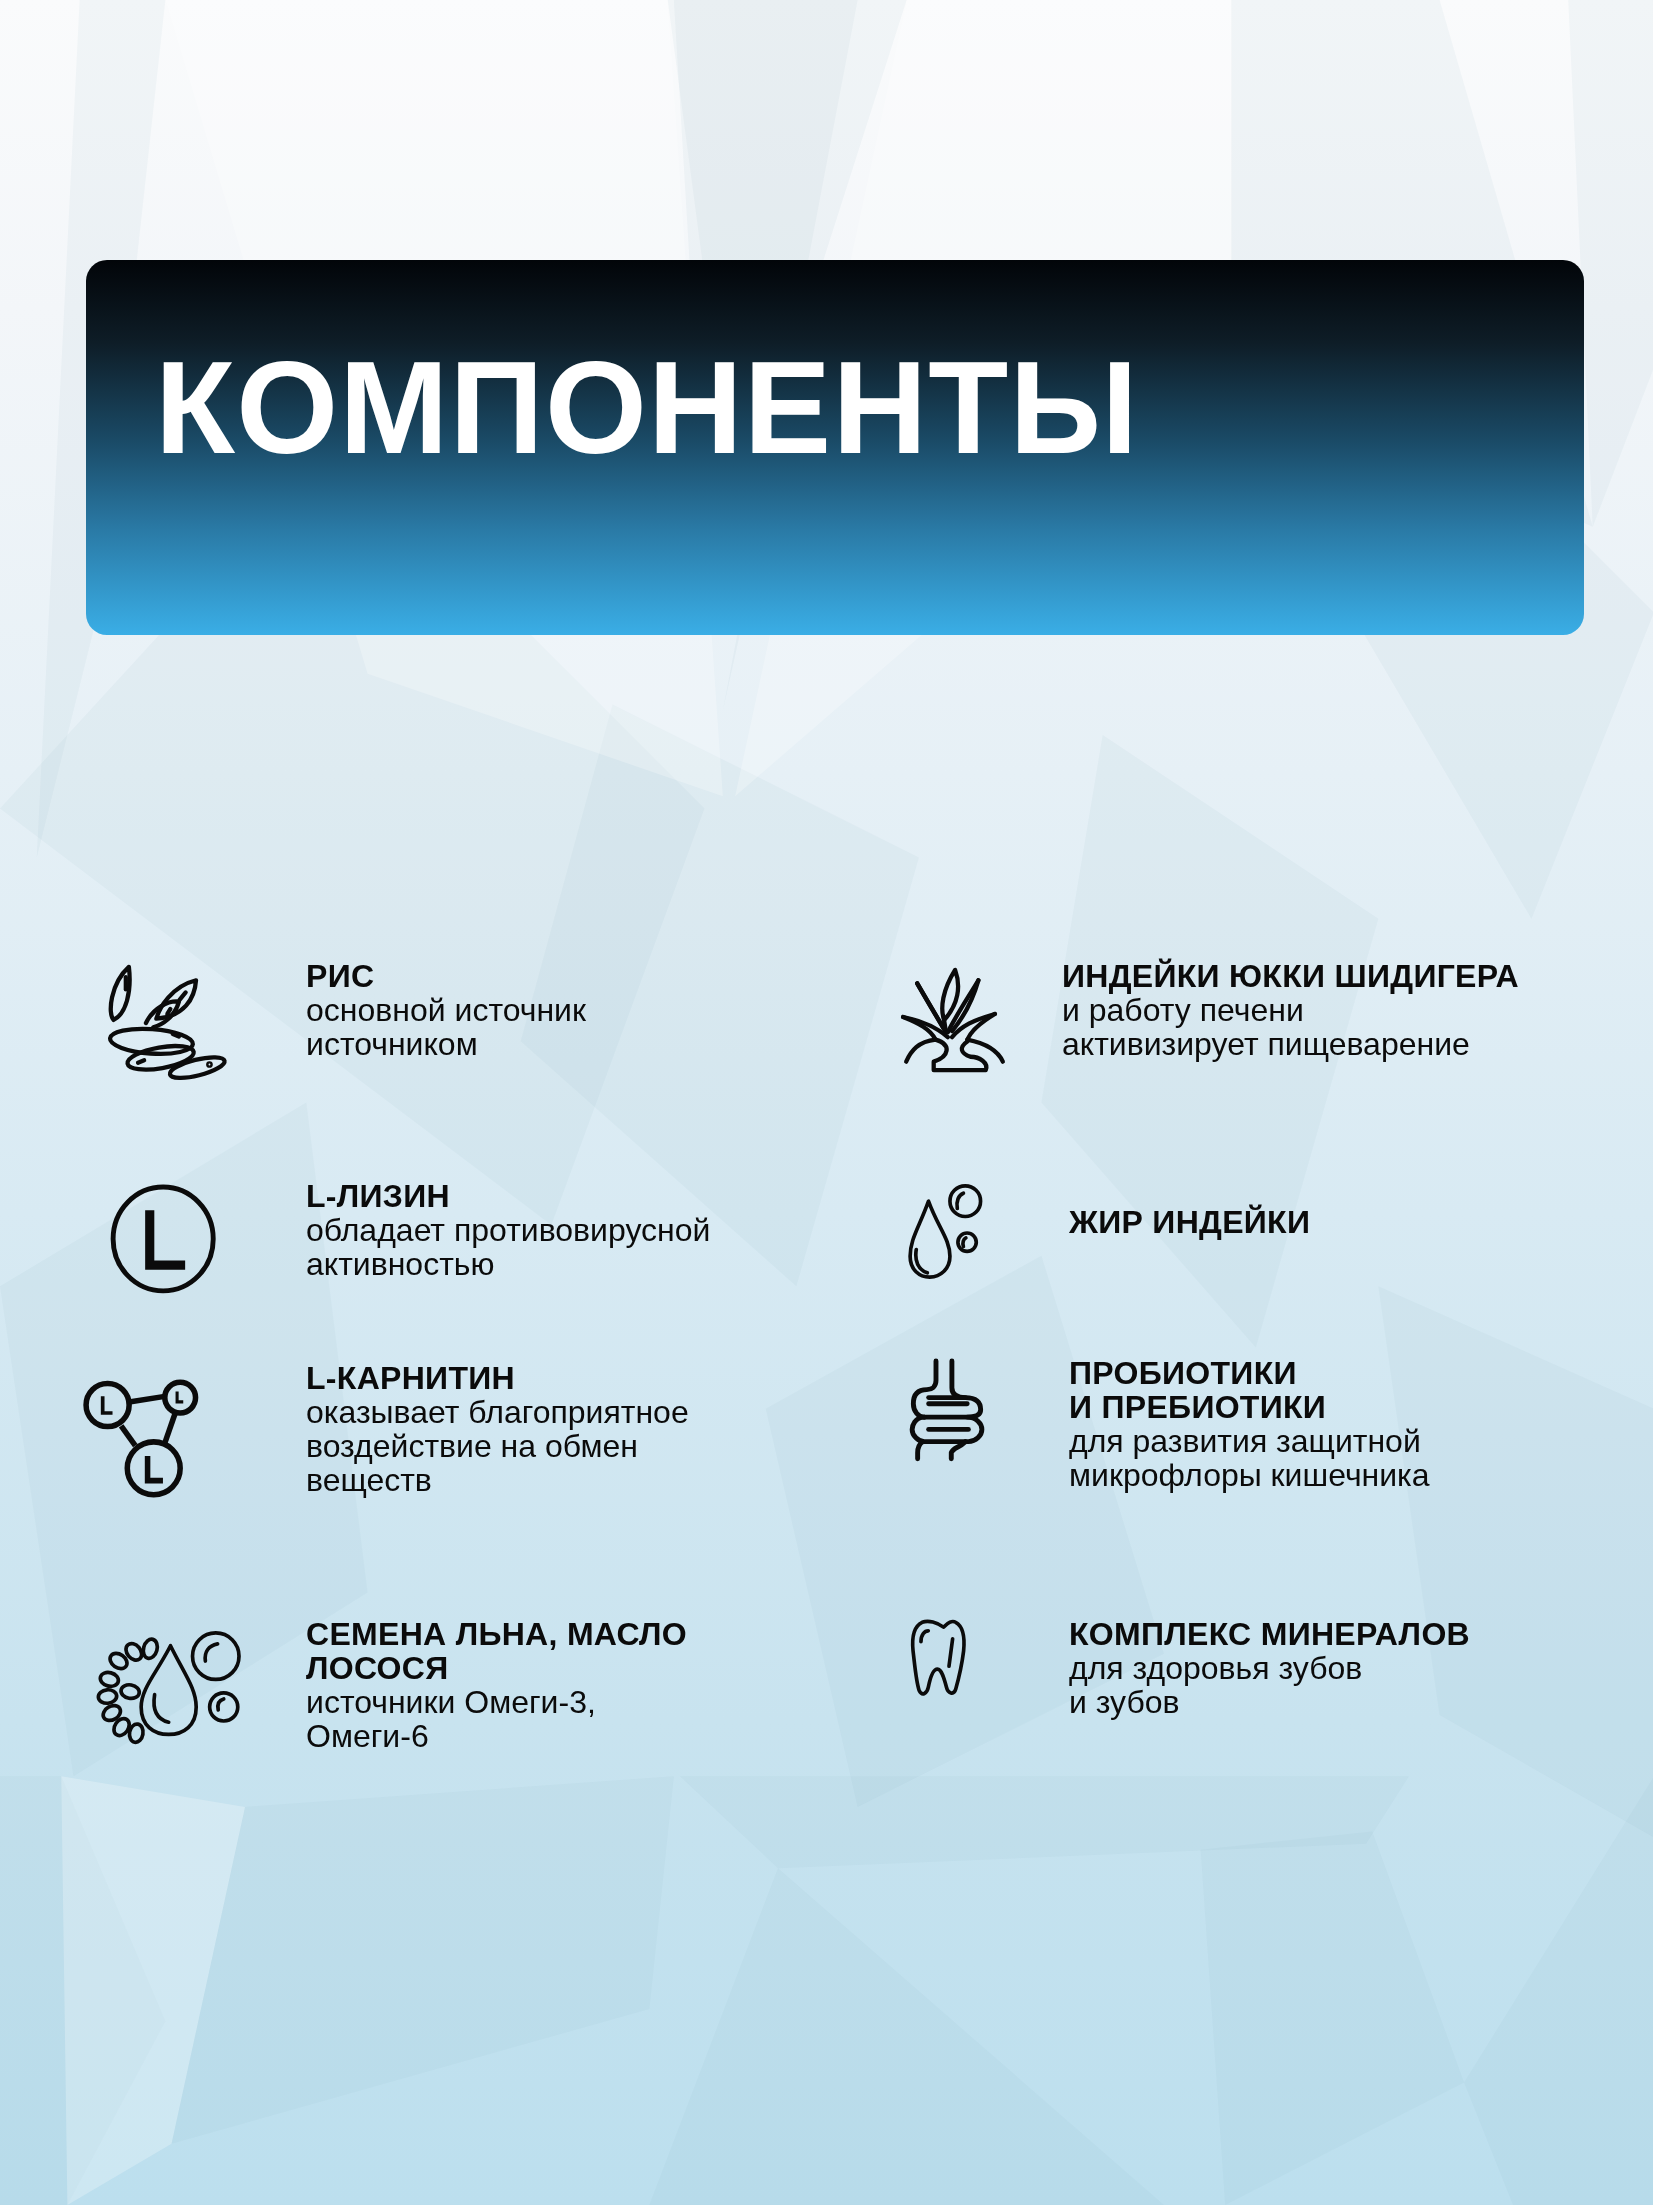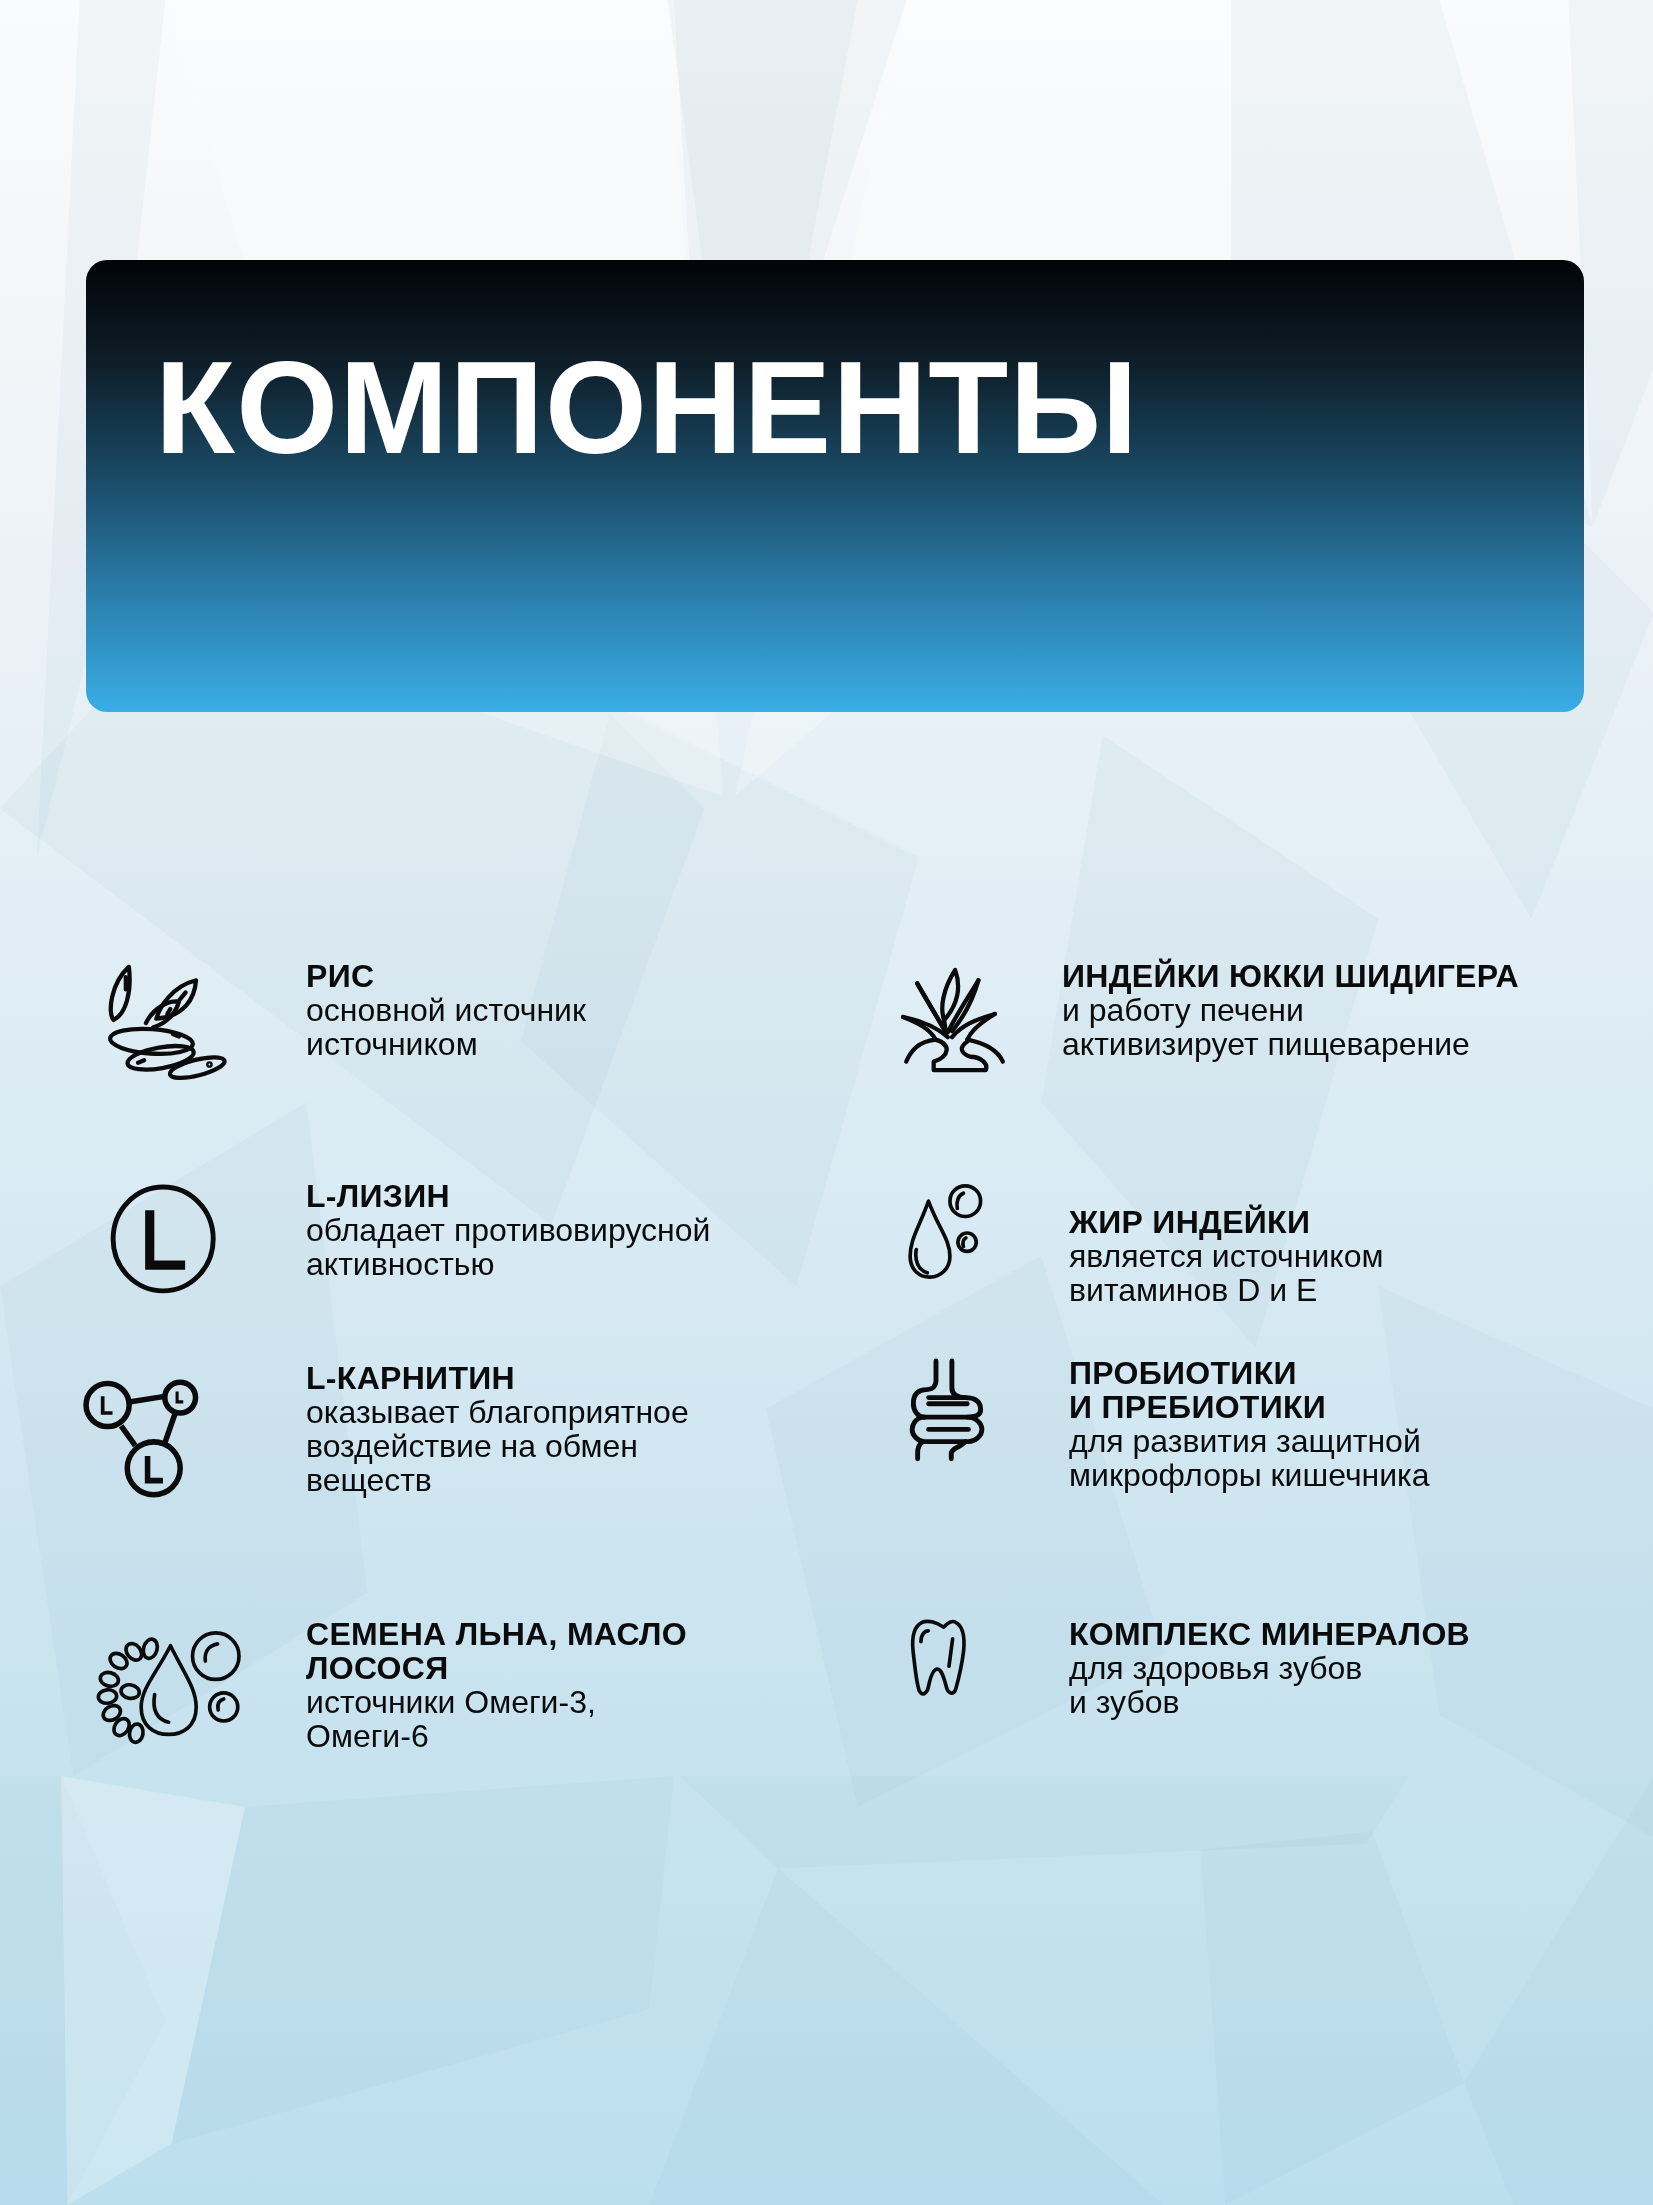--- a/index.html
+++ b/index.html
@@ -5,21 +5,21 @@
     * { margin: 0; padding: 0; box-sizing: border-box; }
     html, body { width: 1654px; height: 2205px; overflow: hidden; }
     body {
       position: relative;
       font-family: "Liberation Sans", "DejaVu Sans", sans-serif;
       color: #0b0b0b;
       background: linear-gradient(180deg, #fafbfc 0%, #f3f6f9 14%, #e6f0f6 35%, #d8eaf3 55%, #c8e3ef 78%, #bcdfee 100%);
     }
     .bg-poly { position: absolute; inset: 0; width: 1654px; height: 2205px; z-index: 0; }
     .header-banner {
-      position: absolute; left: 86px; top: 260px; width: 1498px; height: 452px;
+      position: absolute; left: 86px; top: 260px; width: 1498px; height: 375px;
       border-radius: 21px;
       background: linear-gradient(180deg, #020509 0%, #0e1d27 22%, #1a4a66 48%, #2a7aa6 72%, #3aaee6 100%);
       z-index: 2;
     }
     .header-title {
       position: absolute; left: 69px; top: 82px;
       font-family: "Liberation Sans", sans-serif;
       font-weight: 700; font-size: 131px; line-height: 1; letter-spacing: 1.2px;
       color: #ffffff;
     }
@@ -160,24 +160,20 @@
       <circle cx="95" cy="28" r="25"></circle>
       <path d="M82 40 C80 28, 84 18, 92 15"></path>
       <circle cx="98" cy="95" r="15"></circle>
       <path d="M92 102 C90 96, 92 90, 96 88"></path>
     </svg>
   </div>
   <div class="text" style="left:162px;margin-top:26px;">
     <div class="item-title">
       <span class="ln">ЖИР ИНДЕЙКИ</span>
     </div>
-    <div class="item-desc">
-      <span class="ln">является источником</span>
-      <span class="ln">витаминов D и E</span>
-    </div>
   </div>
 </div>
 
 <div class="item" style="left:104px; top:1361px;">
   <div class="icon" style="left:-21.4px; top:12.3px;">
     <svg width="123" height="123" viewBox="0 0 200 200" fill="none" stroke="#0b0b0b" stroke-width="9">
       <circle cx="40" cy="52" r="35"></circle>
       <circle cx="158" cy="40" r="25"></circle>
       <circle cx="115" cy="155" r="43"></circle>
       <line x1="75" y1="47" x2="133" y2="38"></line>

